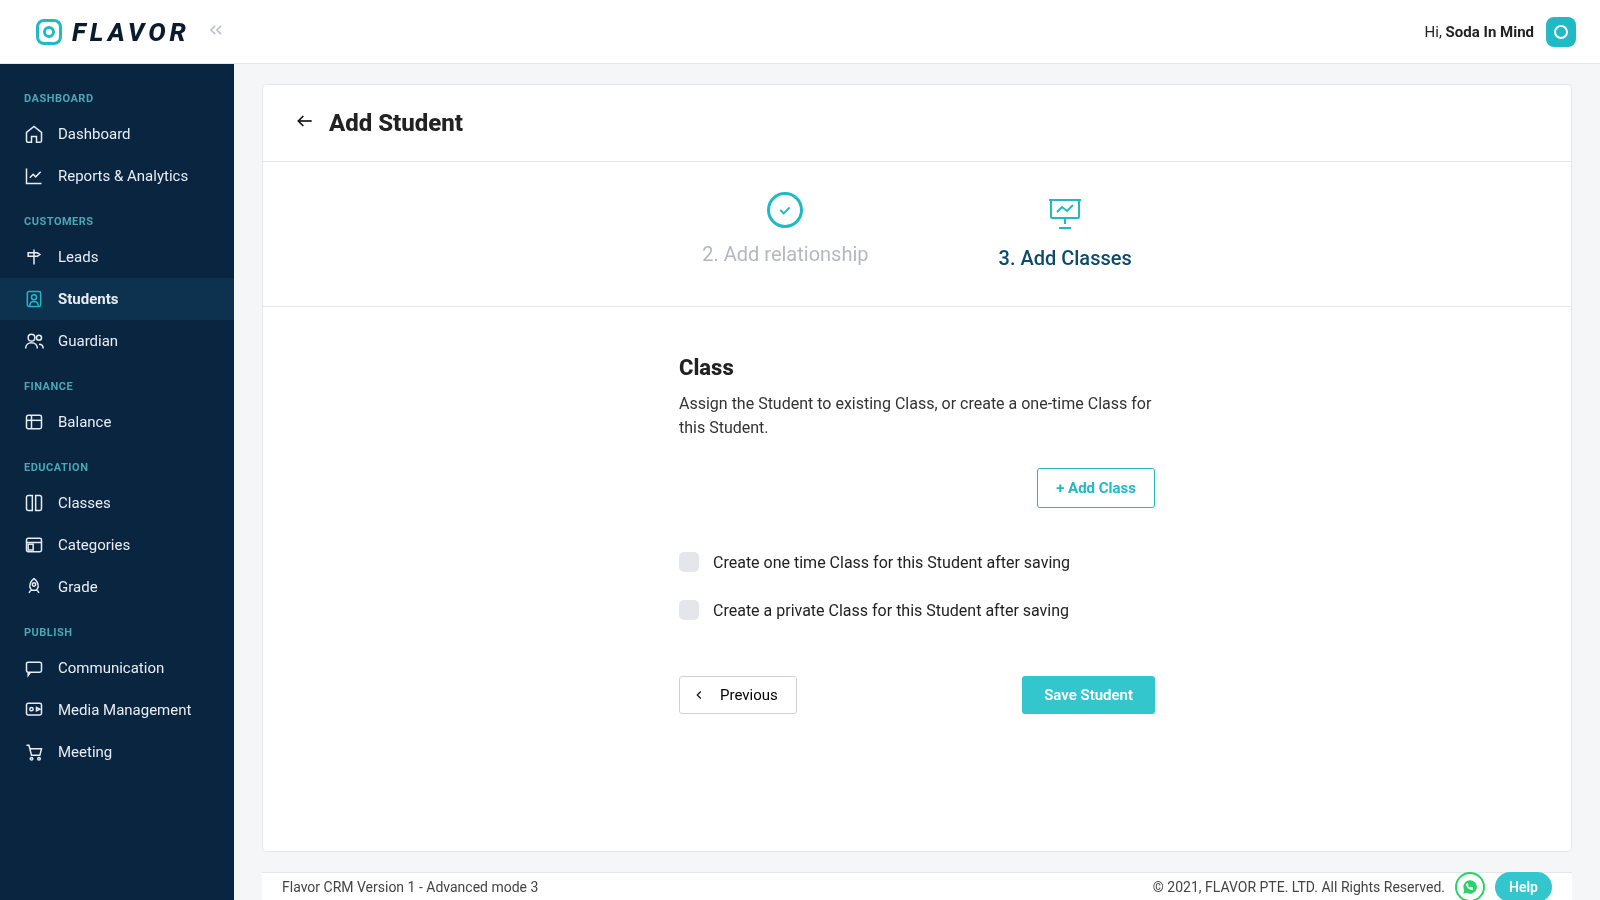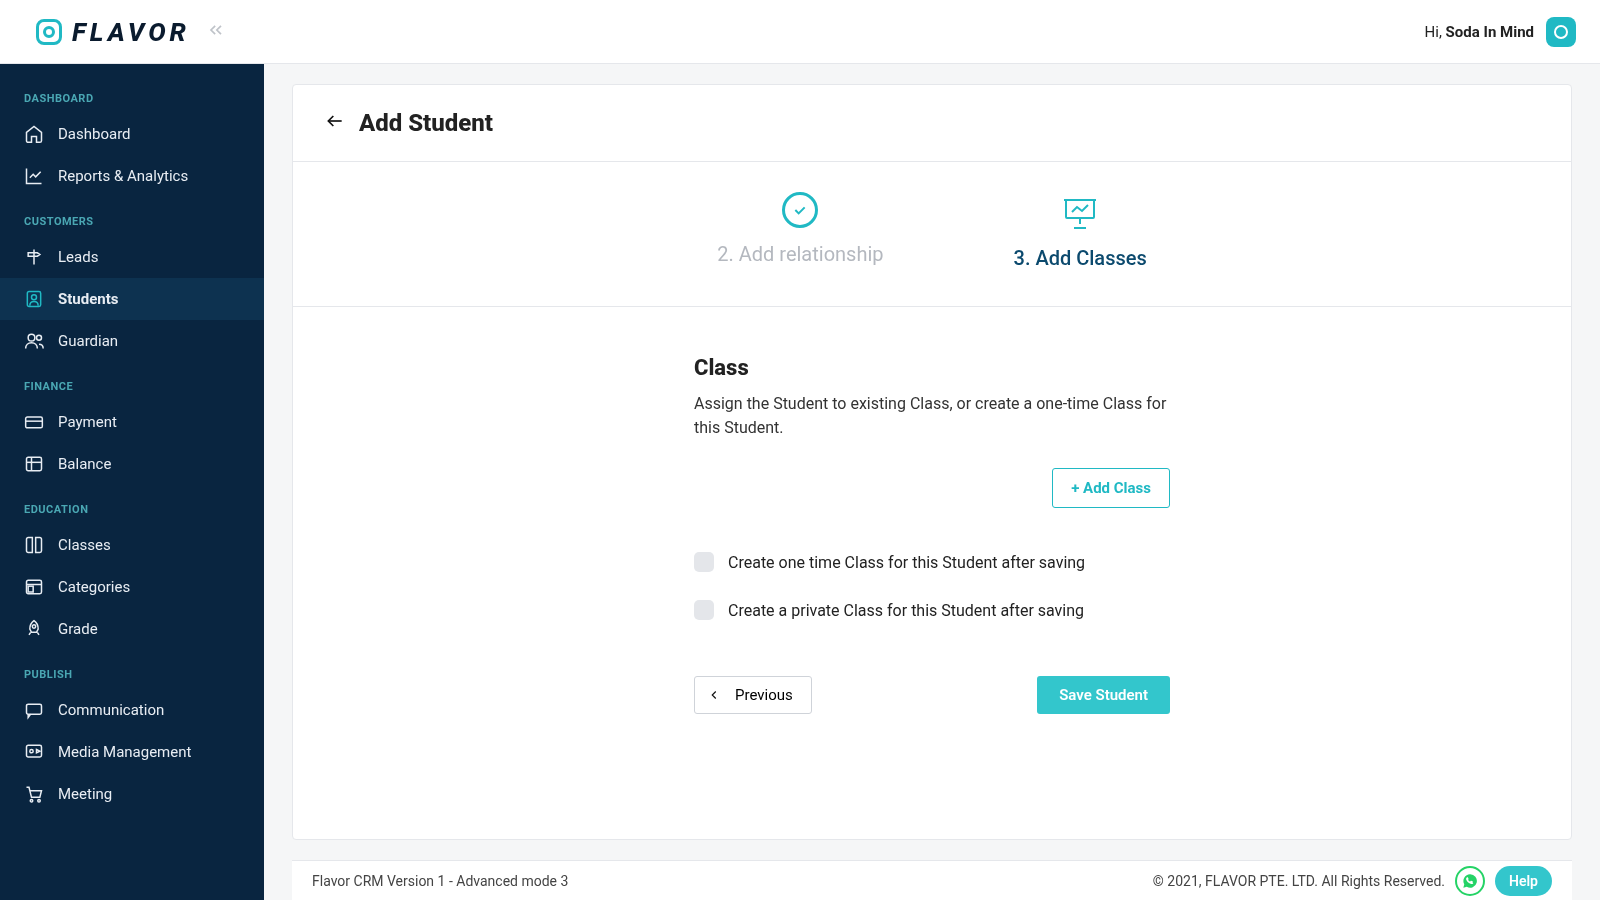--- a/index.html
+++ b/index.html
@@ -23,21 +23,21 @@
   .logo-mark::after{content:"";position:absolute;inset:4px;border:3px solid var(--teal);border-radius:50%;}
   .logo-text{font-weight:800;font-size:26px;letter-spacing:4px;color:#0a1b2e;}
   .collapse-btn{color:#bfc3c9;cursor:pointer;}
   .topbar-right{display:flex;align-items:center;gap:12px;}
   .greet{font-size:15px;}
   .greet strong{font-weight:700;}
   .avatar{width:30px;height:30px;border-radius:8px;background:var(--teal);display:flex;align-items:center;justify-content:center;}
   .avatar-inner{width:14px;height:14px;border:2px solid #fff;border-radius:50%;}
   
   .layout{display:flex;height:calc(900px - 64px);}
-  .sidebar{width:264px;background:var(--navy);color:#e8edf3;overflow-y:auto;padding-top:10px;}
+  .sidebar{width:234px;background:var(--navy);color:#e8edf3;overflow-y:auto;padding-top:10px;}
   .sidebar::-webkit-scrollbar{width:0;}
   .section-label{font-size:11px;font-weight:700;letter-spacing:0.5px;color:#4aa7b3;padding:18px 24px 8px;}
   .nav-item{display:flex;align-items:center;gap:14px;padding:11px 24px;cursor:pointer;font-size:15px;}
   .nav-item.active{background:#0d3250;font-weight:700;}
   .nav-icon{width:20px;height:20px;display:flex;align-items:center;justify-content:center;flex-shrink:0;}
   .nav-icon svg{width:20px;height:20px;stroke:#e8edf3;stroke-width:1.8;fill:none;}
   .nav-item.active .nav-icon svg{stroke:var(--teal);}
   
   .main{flex:1;padding:20px 28px 0;overflow:auto;display:flex;flex-direction:column;}
   .card{background:var(--white);border:1px solid var(--border);border-radius:4px;flex:1;}
@@ -59,21 +59,21 @@
   .section-title{font-size:22px;font-weight:800;margin-bottom:12px;}
   .section-desc{font-size:16px;line-height:1.5;color:#333;}
   .add-class-row{display:flex;justify-content:flex-end;margin:28px 0 44px;}
   .btn-outline{border:1px solid var(--teal);color:var(--teal);background:var(--white);font-weight:700;font-size:15px;padding:10px 18px;border-radius:3px;cursor:pointer;}
   .check-row{display:flex;align-items:center;gap:14px;margin-bottom:28px;font-size:16px;}
   .checkbox{width:20px;height:20px;border-radius:5px;background:#e4e6ea;cursor:pointer;}
   .actions{display:flex;justify-content:space-between;margin-top:56px;padding-bottom:40px;}
   .btn-prev{display:flex;align-items:center;gap:14px;border:1px solid #cfd3d9;background:var(--white);padding:9px 18px 9px 12px;border-radius:3px;cursor:pointer;font-size:15px;}
   .btn-save{background:var(--teal-light);color:#fff;border:none;padding:10px 22px;border-radius:3px;cursor:pointer;font-size:15px;font-weight:600;}
   
-  .footer{height:40px;background:var(--white);border-top:1px solid var(--border);display:flex;align-items:center;justify-content:space-between;padding:0 20px;font-size:14px;color:#444;margin-top:20px;}
+  .footer{height:28px;background:var(--white);border-top:1px solid var(--border);display:flex;align-items:center;justify-content:space-between;padding:0 20px;font-size:14px;color:#444;margin-top:20px;}
   .footer-right{display:flex;align-items:center;gap:10px;}
   .wa-btn{width:30px;height:30px;border-radius:50%;border:2px solid #25d366;display:flex;align-items:center;justify-content:center;cursor:pointer;}
   .wa-btn svg{width:16px;height:16px;fill:#25d366;}
   .help-btn{background:var(--teal-light);color:#fff;border:none;padding:7px 14px;border-radius:16px;cursor:pointer;font-size:14px;font-weight:600;}
 </style>
 </head>
 <body>
 
 <div class="topbar">
   <div class="topbar-left">
@@ -144,29 +144,20 @@
           <svg viewBox="0 0 24 24">
             <circle cx="9" cy="8" r="4"></circle>
             <path d="M2 21c0-4 3-7 7-7s7 3 7 7"></path>
             <circle cx="18" cy="8" r="3"></circle>
             <path d="M23 21c0-3-2-5-5-5"></path>
           </svg>
         </span>
         <span>Guardian</span>
       </div>
       <div class="section-label">FINANCE</div>
-      <div class="nav-item">
-        <span class="nav-icon">
-          <svg viewBox="0 0 24 24">
-            <rect x="2" y="6" width="20" height="13" rx="2"></rect>
-            <line x1="2" y1="11" x2="22" y2="11"></line>
-          </svg>
-        </span>
-        <span>Payment</span>
-      </div>
       <div class="nav-item">
         <span class="nav-icon">
           <svg viewBox="0 0 24 24">
             <rect x="3" y="4" width="18" height="16" rx="2"></rect>
             <line x1="3" y1="10" x2="21" y2="10"></line>
             <line x1="9" y1="4" x2="9" y2="20"></line>
           </svg>
         </span>
         <span>Balance</span>
       </div>

